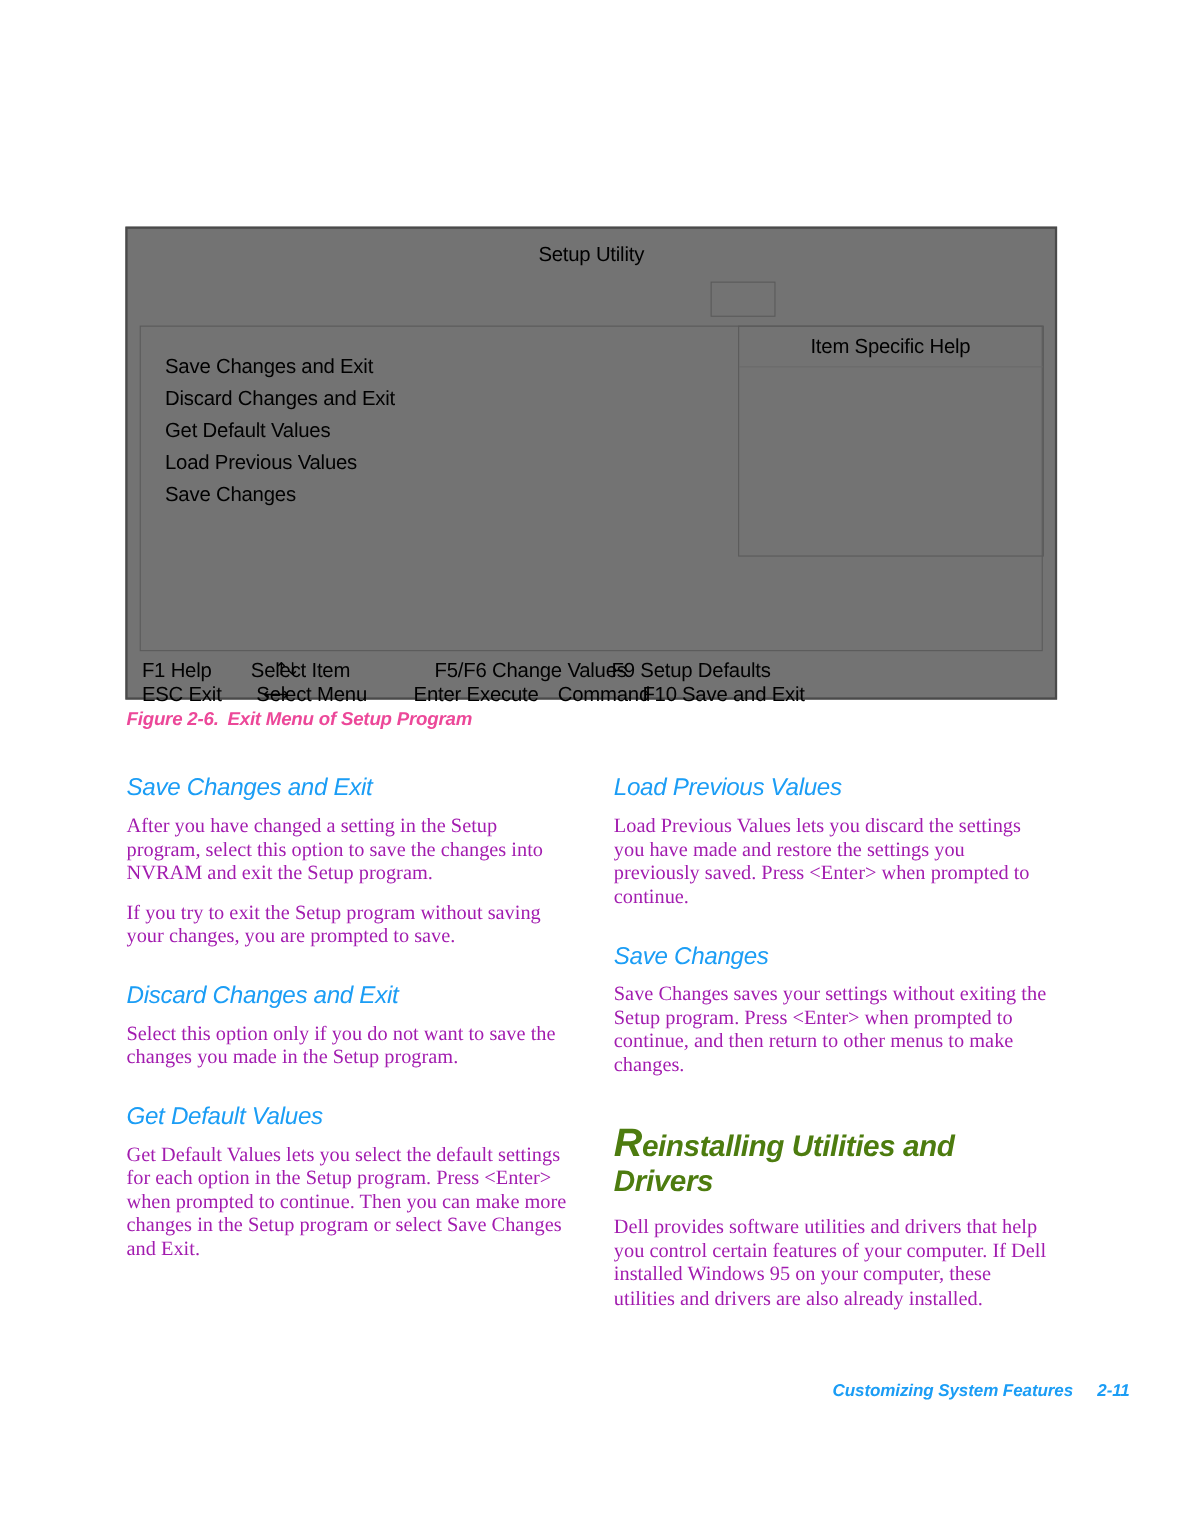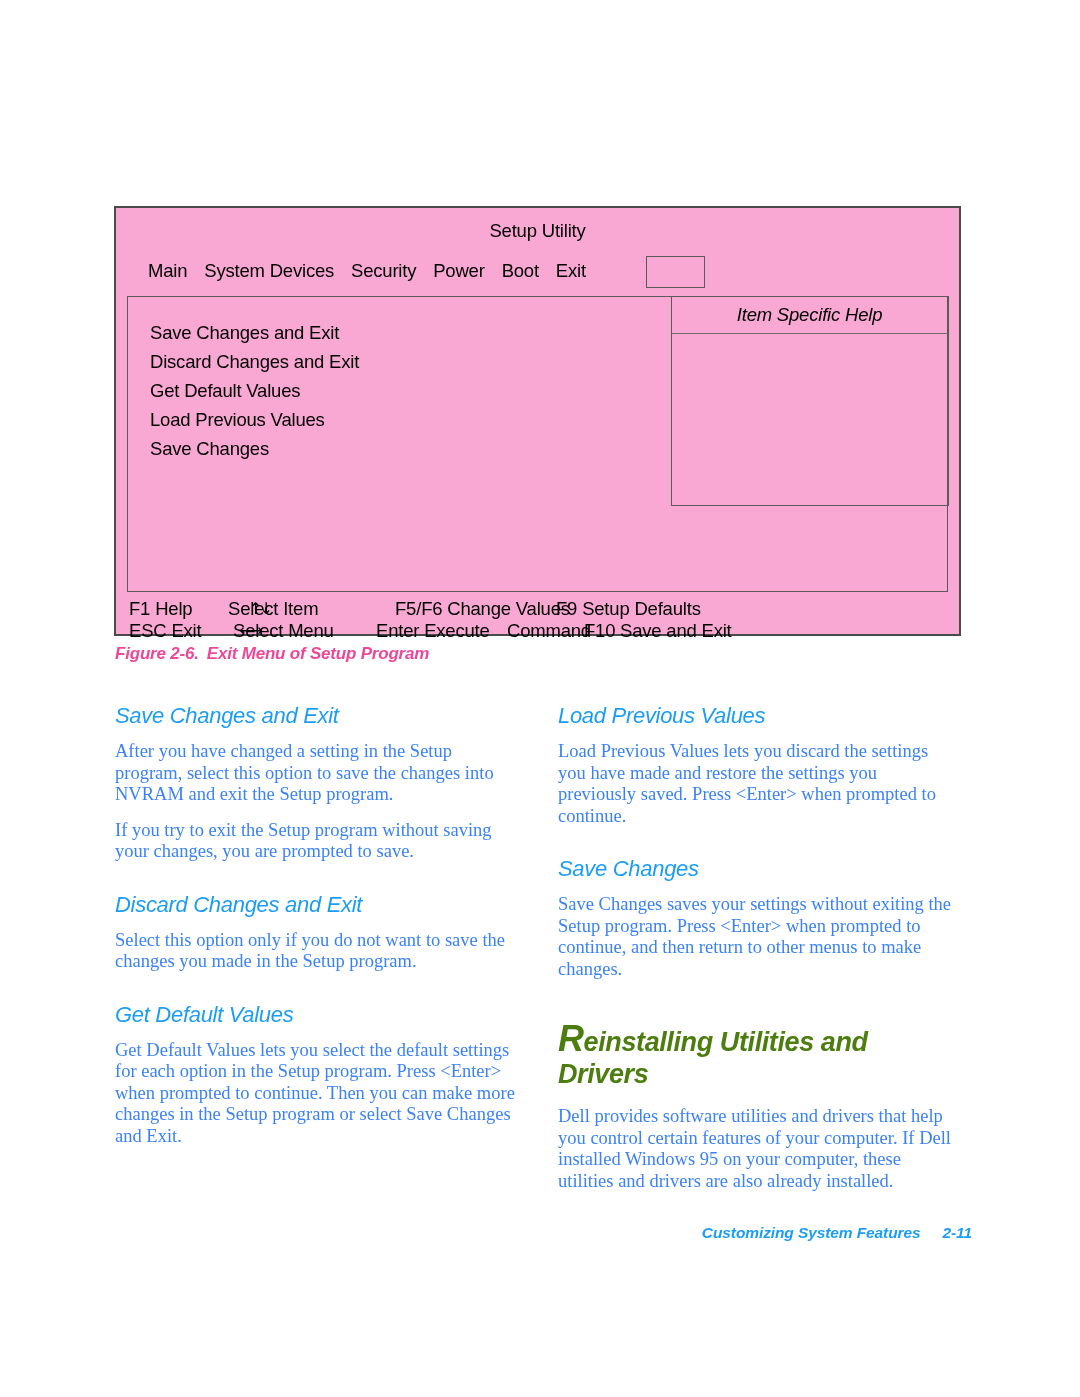--- a/index.html
+++ b/index.html
@@ -18,21 +18,21 @@
 
   
   .bios-figure {
     position: absolute;
     left: 114px;
     top: 206px;
     width: 847px;
     height: 430px;
     border: 2px solid #4a4a4a;
     box-sizing: border-box;
-    background: #f9a8d4;
+    background: #737373;
     font-family: "Liberation Sans", "DejaVu Sans", sans-serif;
   }
   .bios-title {
     position: absolute;
     left: 0;
     top: 12px;
     width: 100%;
     text-align: center;
     font-size: 18.5px;
     letter-spacing: -0.2px;
@@ -85,21 +85,20 @@
     line-height: 19px;
   }
   .help-panel {
     position: absolute;
     right: -1.5px;
     top: -1.5px;
     width: 278px;
     height: 210px;
     border: 1.5px solid #5a5a5a;
     box-sizing: border-box;
-    font-style: italic;
   }
   .help-panel-title {
     height: 36px;
     line-height: 36px;
     text-align: center;
     font-size: 18.5px;
     border-bottom: 1.5px solid #6a6a6a;
     letter-spacing: -0.2px;
   }
 
@@ -154,21 +153,21 @@
     line-height: 26px;
     letter-spacing: -0.3px;
   }
   h3.sub.spaced { margin-top: 29px; }
 
   p.body {
     font-family: "Liberation Serif", "DejaVu Serif", serif;
     font-size: 18.5px;
     line-height: 21.5px;
     margin: 12px 0 14px 0;
-    color: #3b82f6;
+    color: #a21caf;
   }
   p.body:last-child { margin-bottom: 0; }
 
   h2.major {
     font-family: "Liberation Sans", "DejaVu Sans", sans-serif;
     font-style: italic;
     font-weight: bold;
     font-size: 27px;
     color: #4d7c0f;
     margin: 0 0 16px 0;
@@ -178,50 +177,42 @@
   h2.major .cap {
     font-size: 36px;
     line-height: 32px;
   }
   .major-block { margin-top: 43px; }
 
   
   .page-footer {
     position: absolute;
     left: 0;
-    top: 1224px;
+    top: 1256px;
     width: 1080px;
     text-align: right;
-    padding-right: 108px;
+    padding-right: 53px;
     box-sizing: border-box;
     font-family: "Liberation Sans", "DejaVu Sans", sans-serif;
     font-style: italic;
     font-weight: bold;
     font-size: 15.5px;
     color: #1b9df5;
     letter-spacing: -0.1px;
   }
   .page-footer .pagenum { display: inline-block; margin-left: 22px; }
 </style>
 </head>
 <body>
 
 <div class="bios-figure">
 
   <div class="bios-title">Setup Utility</div>
 
   <div class="bios-menubar">
-    <div class="tabs">
-      <span>Main</span>
-      <span>System Devices</span>
-      <span>Security</span>
-      <span>Power</span>
-      <span>Boot</span>
-      <span>Exit</span>
-    </div>
     <div class="menu-placeholder-box"></div>
   </div>
 
   <div class="bios-body">
 
     <div class="bios-options">
       <div class="opt">Save Changes and Exit</div>
       <div class="opt">Discard Changes and Exit</div>
       <div class="opt">Get Default Values</div>
       <div class="opt">Load Previous Values</div>

